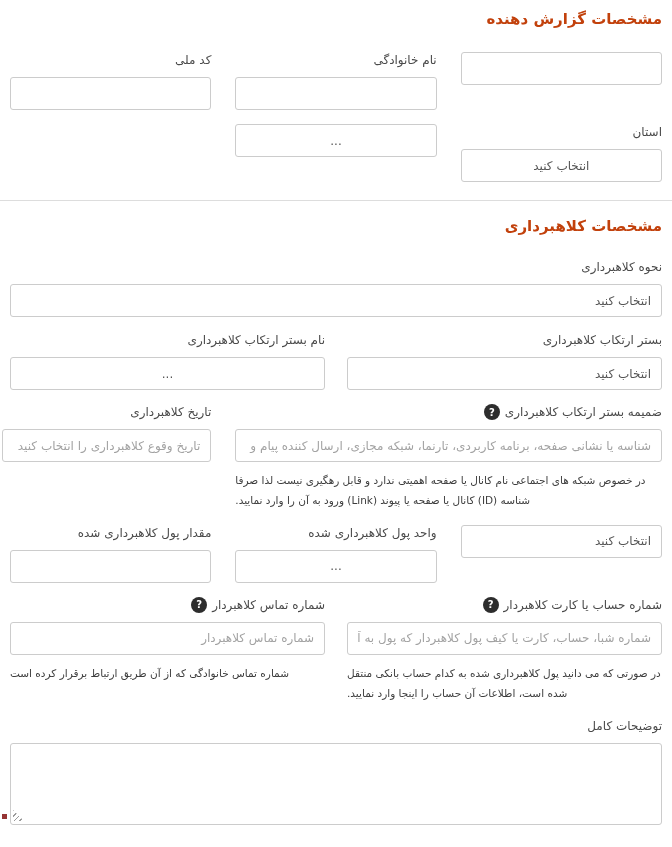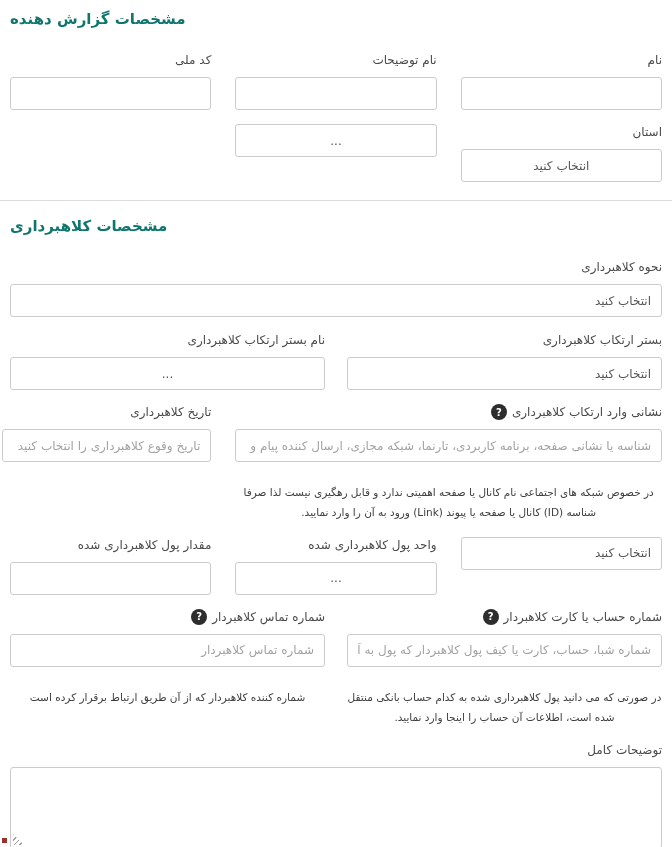--- a/index.html
+++ b/index.html
@@ -8,23 +8,23 @@
     width: 672px;
     font-family: "DejaVu Sans", sans-serif;
     direction: rtl;
     color: #333;
   }
   .container { padding: 8px 10px 14px; }
 
   .section-title {
     font-size: 15px;
     font-weight: bold;
-    color: #0f766e;
+    color: #c2410c;
     margin: 2px 0 24px;
-    text-align: left;
+    text-align: right;
   }
 
   .grid3 { display: grid; grid-template-columns: repeat(3, 1fr); column-gap: 24px; margin-bottom: 14px; }
   .grid2 { display: grid; grid-template-columns: repeat(2, 1fr); column-gap: 22px; margin-bottom: 14px; }
   .span2 { grid-column: span 2; }
   .row-gap-lg { margin-bottom: 15px; margin-top: 12px; }
 
   .field-label {
     display: flex;
     align-items: center;
@@ -62,25 +62,25 @@
     border-radius: 50%;
     background: #2d2d2d;
     color: #fff;
     font-size: 10px;
     font-weight: bold;
     flex: 0 0 auto;
     cursor: pointer;
   }
 
   .help-text {
-    margin-top: 20px;
+    margin-top: 8px;
     font-size: 10.5px;
     color: #3d3d3d;
     line-height: 1.95;
-    text-align: center;
+    text-align: left;
   }
 
   hr.divider {
     border: none;
     border-top: 1px solid #ddd;
     margin: 18px -10px 16px;
   }
 
   .textarea-wrap { position: relative; margin-bottom: 18px; }
   textarea.control {
@@ -108,25 +108,24 @@
 </style>
 </head>
 <body>
 
 <div class="container">
 
   <h2 class="section-title">مشخصات گزارش دهنده</h2>
 
   <div class="grid3">
     <div>
-      <label class="field-label">نام</label>
-      <input class="control" type="text" style="">
-    </div>
-    <div>
-      <label class="field-label">نام توضیحات</label>
+      <input class="control" type="text" style="">
+    </div>
+    <div>
+      <label class="field-label">نام خانوادگی</label>
       <input class="control" type="text" style="">
     </div>
     <div>
       <label class="field-label">کد ملی</label>
       <input class="control" type="text" style="">
     </div>
   </div>
 
   <div class="grid3">
     <div>
@@ -154,21 +153,21 @@
     </div>
     <div>
       <label class="field-label">نام بستر ارتکاب کلاهبرداری</label>
       <div class="control center">...</div>
     </div>
   </div>
 
   <div class="grid3">
     <div class="span2">
       <label class="field-label">
-        <span>نشانی وارد ارتکاب کلاهبرداری</span>
+        <span>ضمیمه بستر ارتکاب کلاهبرداری</span>
         <span class="help-badge">?</span>
       </label>
       <input class="control" type="text" placeholder="شناسه یا نشانی صفحه، برنامه کاربردی، تارنما، شبکه مجازی، ارسال کننده پیام و ..." style="">
       <div class="help-text">در خصوص شبکه های اجتماعی نام کانال یا صفحه اهمیتی ندارد و قابل رهگیری نیست لذا صرفا شناسه (ID) کانال یا صفحه یا پیوند (Link) ورود به آن را وارد نمایید.</div>
     </div>
     <div>
       <label class="field-label">تاریخ کلاهبرداری</label>
       <input class="control date-shift ph-center" type="text" placeholder="تاریخ وقوع کلاهبرداری را انتخاب کنید" style="">
     </div>
   </div>
@@ -195,21 +194,21 @@
       </label>
       <input class="control" type="text" placeholder="شماره شبا، حساب، کارت یا کیف پول کلاهبردار که پول به آن واریز شده اس" style="">
       <div class="help-text">در صورتی که می دانید پول کلاهبرداری شده به کدام حساب بانکی منتقل شده است، اطلاعات آن حساب را اینجا وارد نمایید.</div>
     </div>
     <div>
       <label class="field-label">
         <span>شماره تماس کلاهبردار</span>
         <span class="help-badge">?</span>
       </label>
       <input class="control ph-center" type="text" placeholder="شماره تماس کلاهبردار" style="">
-      <div class="help-text">شماره کننده کلاهبردار که از آن طریق ارتباط برقرار کرده است</div>
+      <div class="help-text">شماره تماس خانوادگی که از آن طریق ارتباط برقرار کرده است</div>
     </div>
   </div>
 
   <div>
     <label class="field-label">توضیحات کامل</label>
     <div class="textarea-wrap">
       <textarea class="control" style=""></textarea>
       <div class="resize-grip"></div>
       <div class="red-dot"></div>
     </div>

